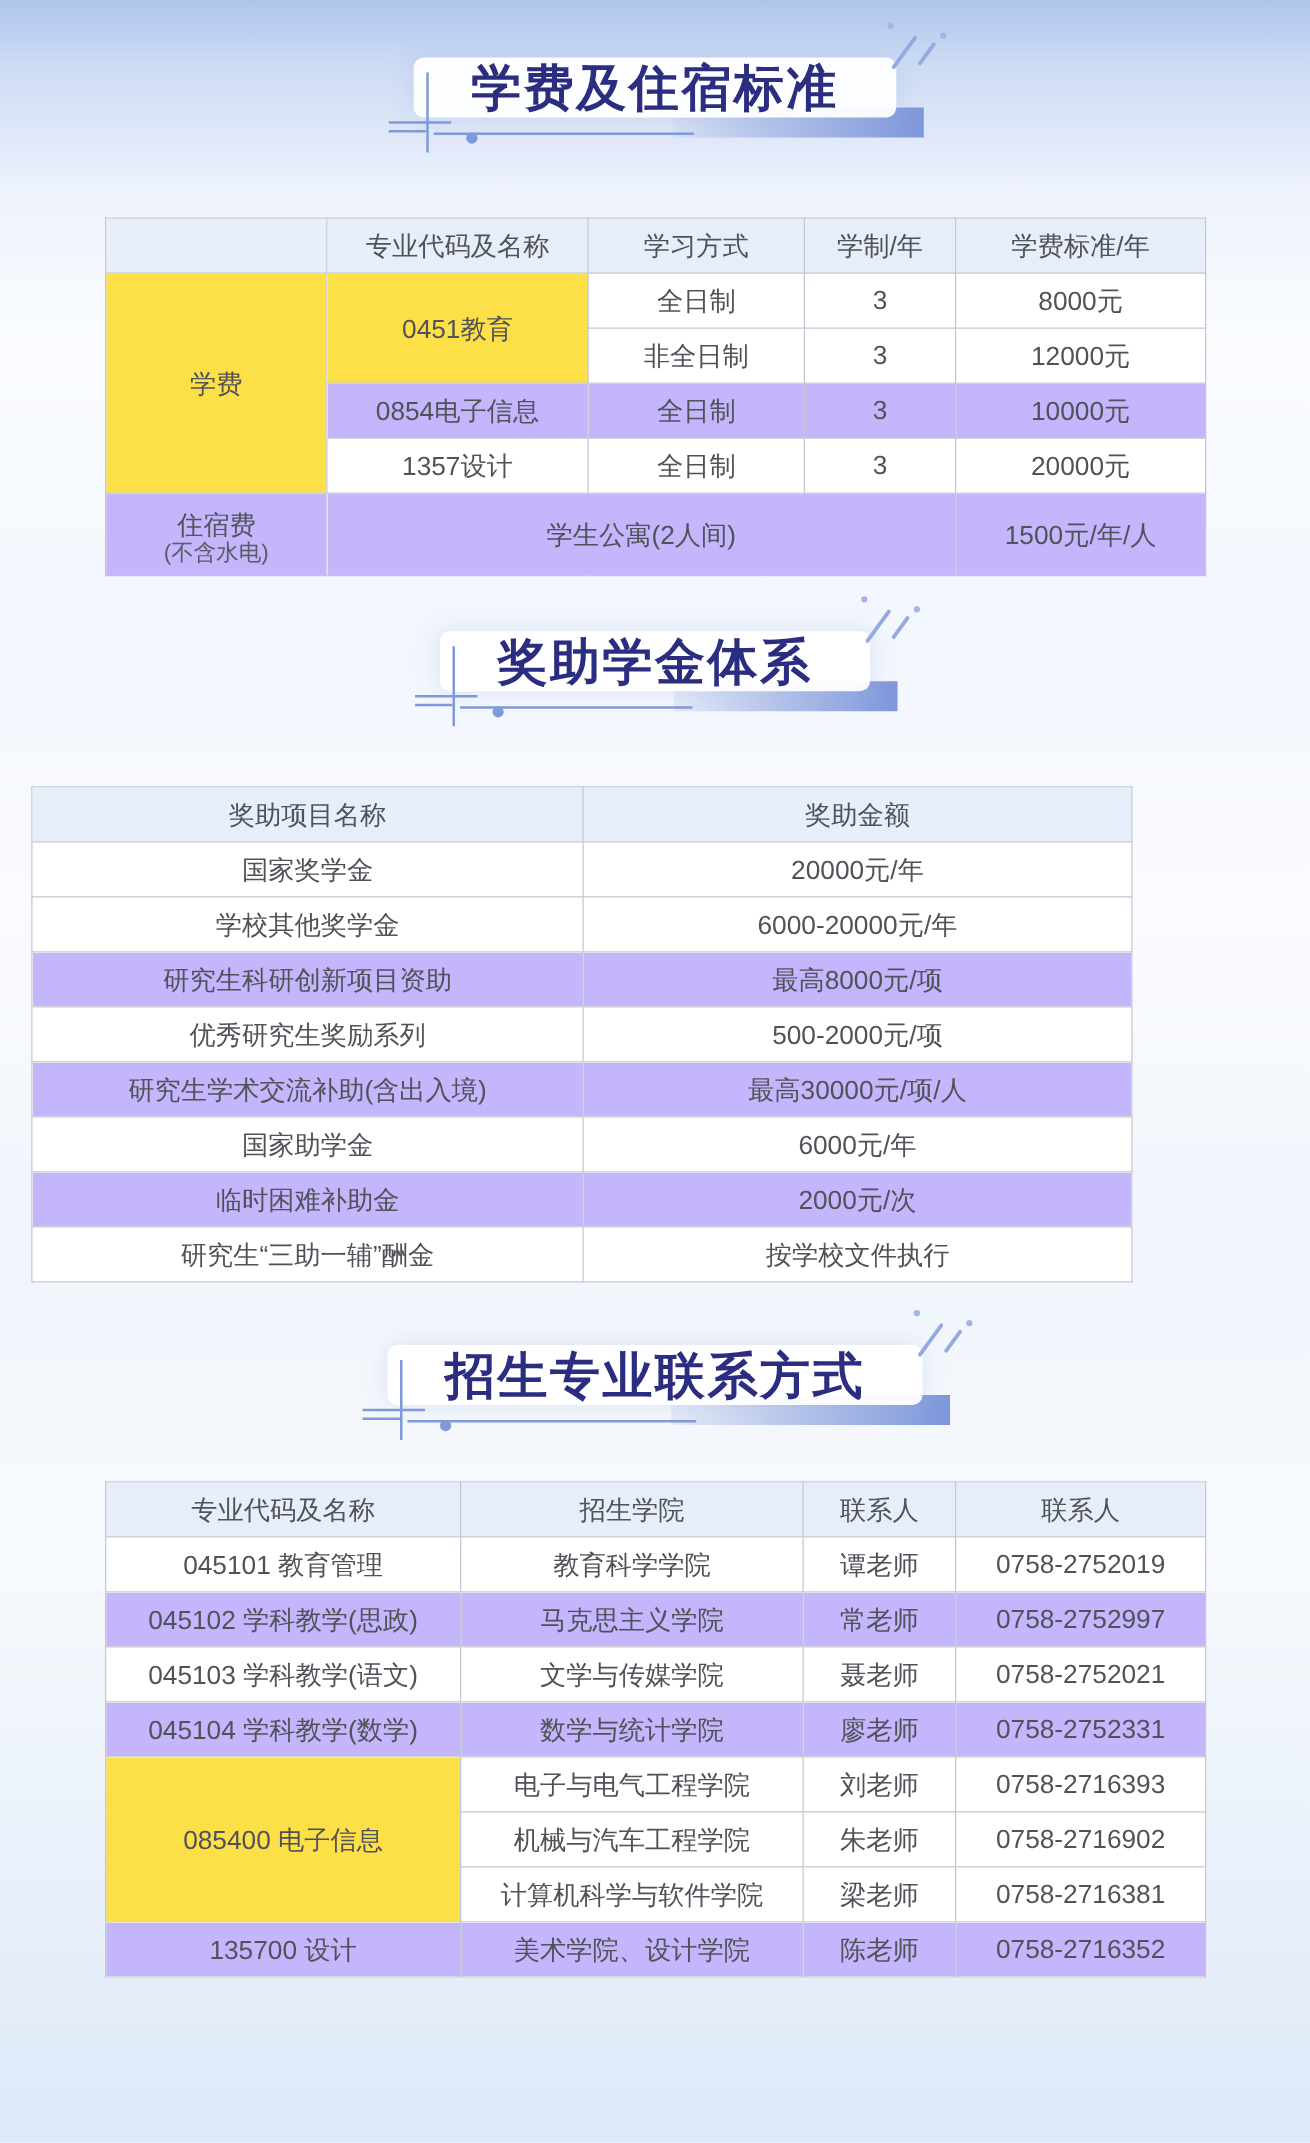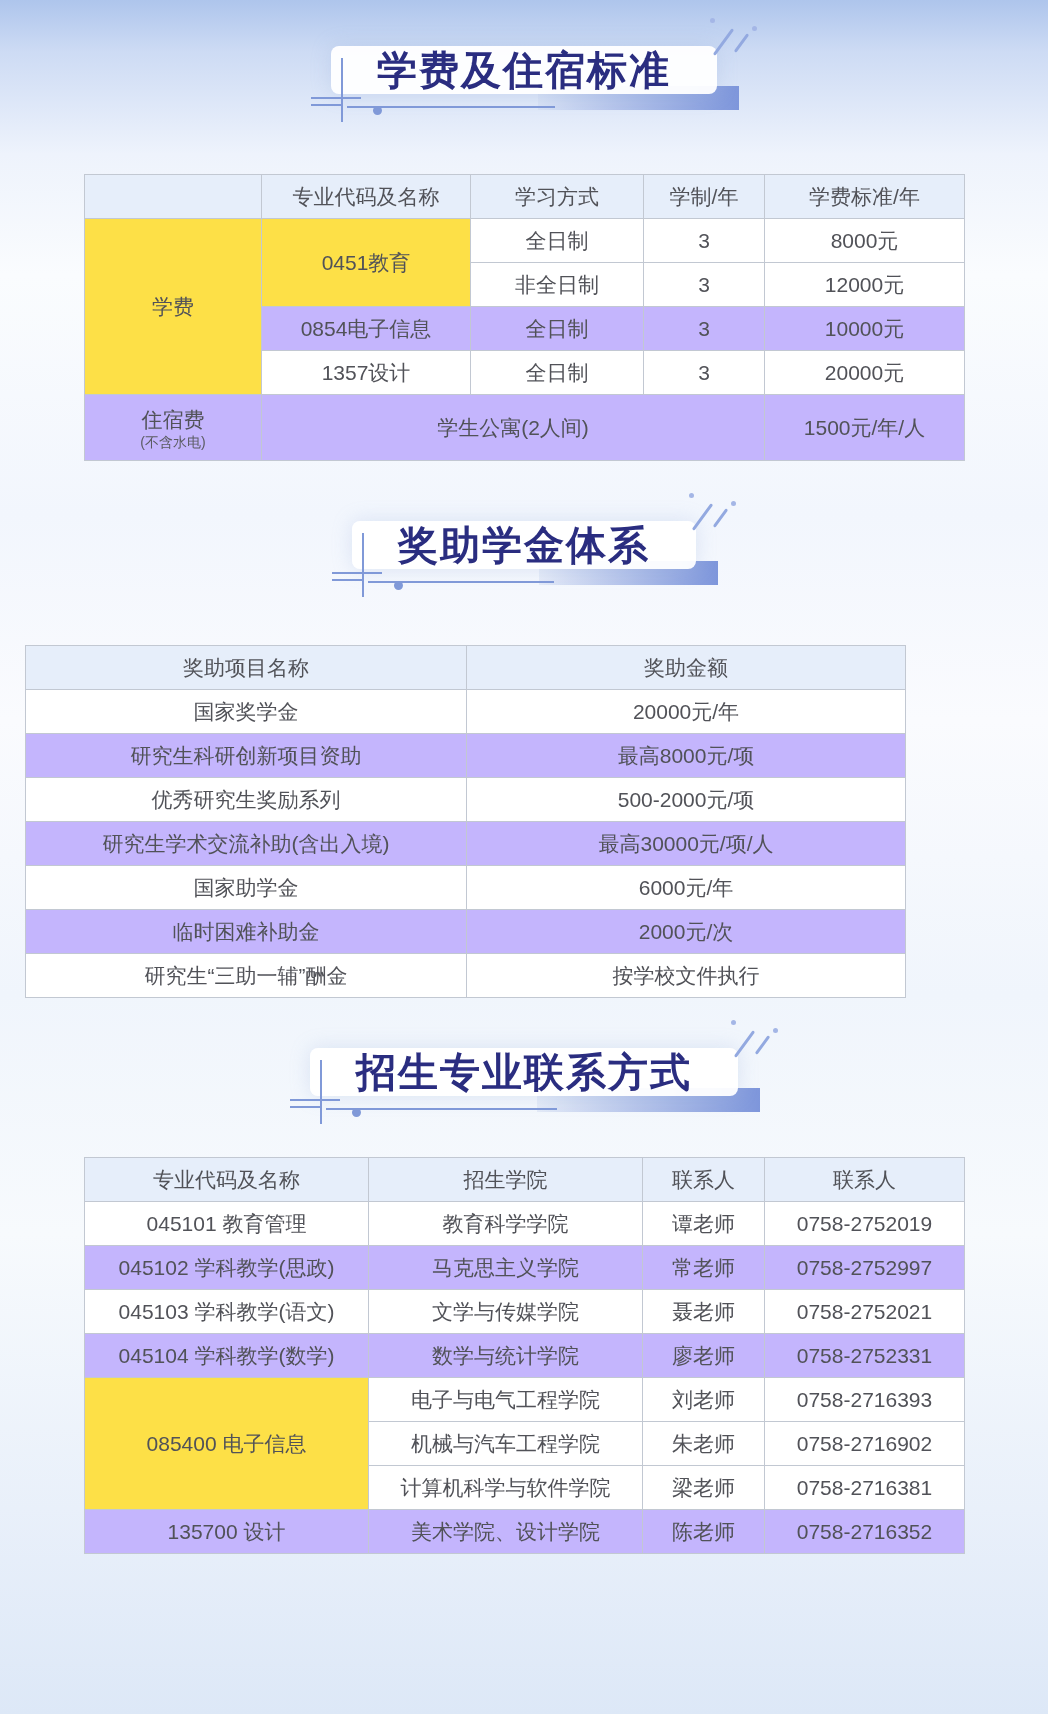--- a/index.html
+++ b/index.html
@@ -36,38 +36,38 @@
   .tick2 { left: -20px; bottom: -12px; width: 30px; }
   .t-dot { position: absolute; z-index: 3; left: 42px; bottom: -21px; width: 9px; height: 9px; border-radius: 50%; background: #8099d8; }
   .t-slash { position: absolute; z-index: 3; width: 3px; border-radius: 2px; background: #93a9e0; transform: rotate(36deg); }
   .s1 { right: -8px; top: -20px; height: 32px; }
   .s2 { right: -26px; top: -14px; height: 22px; }
   .t-sdot { position: absolute; z-index: 3; width: 5px; height: 5px; border-radius: 50%; background: #a4b6e6; }
   .d1 { right: -40px; top: -20px; }
   .d2 { right: 2px; top: -28px; }
 
   #title1 { margin-top: 46px; }
-  #title2 { margin-top: 60px; text-align: center; }
+  #title2 { margin-top: 44px; text-align: center; }
   #title3 { margin-top: 50px; }
 
   
   table {
     border-collapse: collapse; table-layout: fixed;
     width: 880px; margin-left: 84px; background: #fff;
   }
   th, td {
     border: 1px solid #c2c8d2; text-align: center; vertical-align: middle;
     font-size: 21px; font-weight: 400; color: #515258;
     height: 44px; padding: 2px 6px; overflow: hidden;
   }
   tr.hd th { background: #e6eefa; }
   tr.tint td { background: #c4b5fd; }
   td.white-span { background: #fde047; }
   .acc-cell { height: 66px; }
-  .small { font-size: 14px; color: #5a5b61; line-height: 16px; }
+  .small { font-size: 18px; color: #5a5b61; line-height: 16px; }
 
   #tbl-tuition   { margin-top: 80px; }
   #tbl-scholar   { margin-top: 76px; margin-left: 25px; }
   #tbl-contacts  { margin-top: 61px; }
 </style>
 </head>
 <body>
 
 <div class="sec-title" id="title1">
   <span class="t-line-v"></span>
@@ -159,20 +159,24 @@
     </colgroup>
   <tbody>
       <tr class="hd">
     <th>奖助项目名称</th>
     <th>奖助金额</th>
   </tr>
   <tr>
     <td>国家奖学金</td>
     <td>20000元/年</td>
   </tr>
+  <tr>
+    <td>学校其他奖学金</td>
+    <td>6000-20000元/年</td>
+  </tr>
   <tr class="tint">
     <td>研究生科研创新项目资助</td>
     <td>最高8000元/项</td>
   </tr>
   <tr>
     <td>优秀研究生奖励系列</td>
     <td>500-2000元/项</td>
   </tr>
   <tr class="tint">
     <td>研究生学术交流补助(含出入境)</td>

